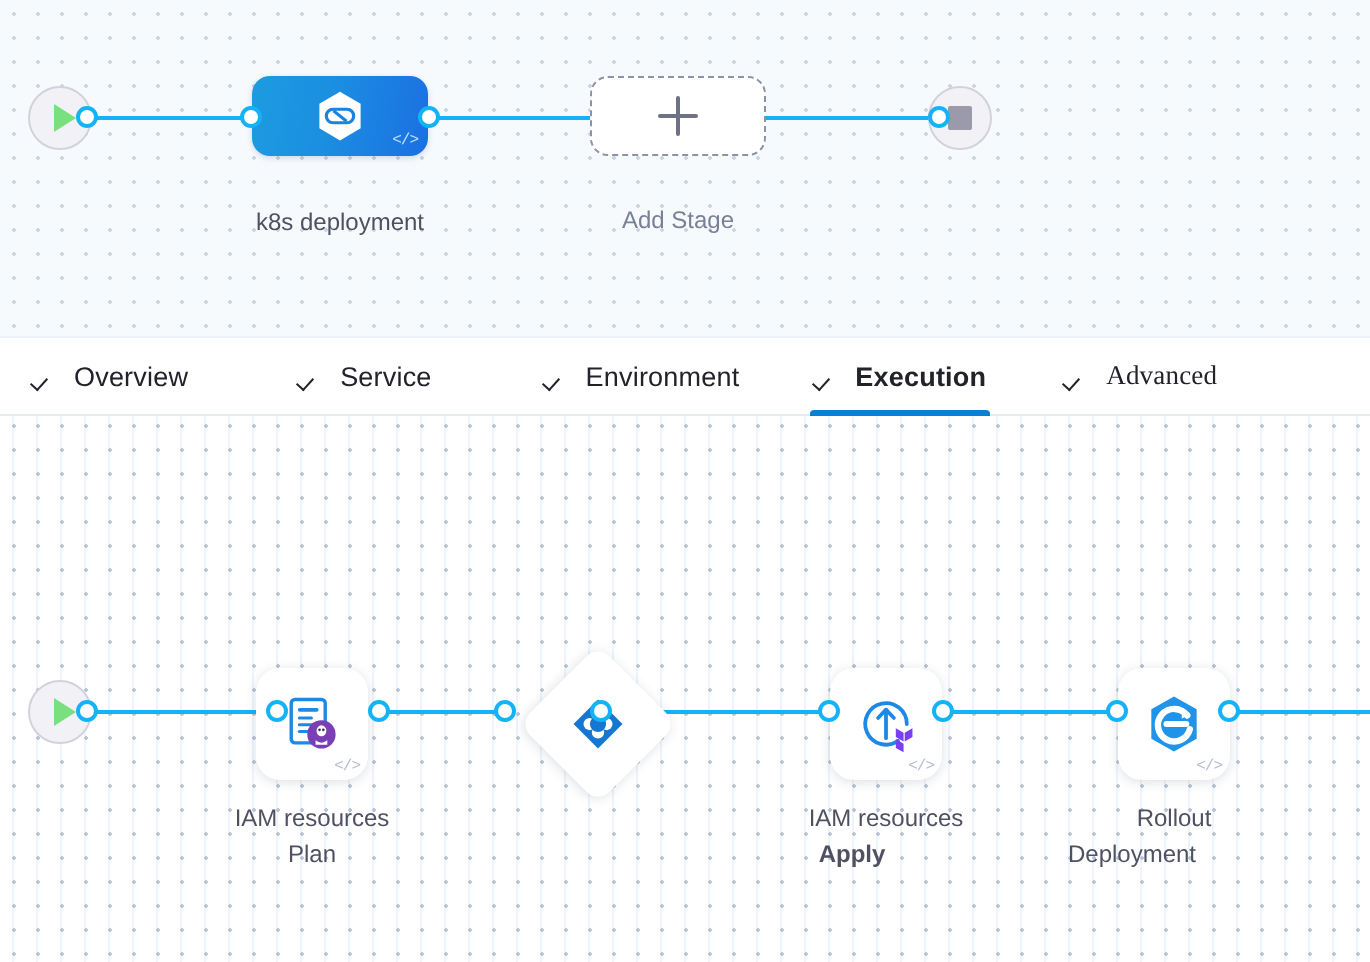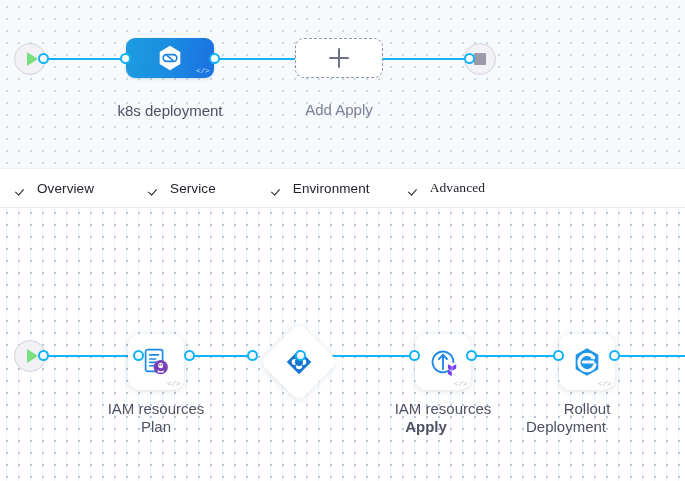--- a/index.html
+++ b/index.html
@@ -69,21 +69,21 @@
     display:flex;align-items:center;justify-content:center;
   }
   .play-tri{
     width:0;height:0;border-left:11px solid #7ae07f;
     border-top:7px solid transparent;border-bottom:7px solid transparent;
     margin-left:4px;
   }
   .stop-sq{width:12px;height:12px;background:#9a9aab;border-radius:1px;}
 
   .nodelabel{
-    position:absolute;text-align:center;font-size:15px;line-height:18px;
+    position:absolute;text-align:center;font-size:12px;line-height:18px;
     color:#4f5162;z-index:5;
   }
   .codebadge{
     position:absolute;right:4px;bottom:2px;font-size:8px;line-height:8px;
     color:#b6bdcb;font-family:"Liberation Mono",monospace;letter-spacing:-.5px;
   }
 
   
   .stage-node{
     position:absolute;width:88px;height:40px;border-radius:9px;
@@ -146,40 +146,44 @@
       </svg>
       <span class="codebadge">&lt;/&gt;</span>
     </div>
     <div class="port" style="left:120px;top:53px;"></div>
     <div class="port" style="left:209px;top:53px;"></div>
     <div class="nodelabel" style="left:86px;top:102px;width:168px;">k8s deployment</div>
 
     <div class="add-stage" style="left:295px;top:38px;">
       <span class="plus"></span>
     </div>
-    <div class="nodelabel" style="left:255px;top:101px;width:168px;color:#7a8096;">Add Apply</div>
+    <div class="nodelabel" style="left:255px;top:101px;width:168px;color:#7a8096;">Add Stage</div>
 
     <div class="port" style="left:464px;top:53px;"></div>
     <div class="endcap" style="left:464px;top:43px;">
       <div class="stop-sq"></div>
     </div>
   </div>
 
   <div class="tabbar">
     <div class="tab" style="margin-left:14px;">
       <span class="tick"></span>
       <span class="tlabel">Overview</span>
     </div>
     <div class="tab" style="margin-left:51px;">
       <span class="tick"></span>
       <span class="tlabel">Service</span>
     </div>
     <div class="tab" style="margin-left:52px;">
       <span class="tick"></span>
       <span class="tlabel">Environment</span>
+    </div>
+    <div class="tab active" style="margin-left:33px;">
+      <span class="tick"></span>
+      <span class="tlabel">Execution</span>
     </div>
     <div class="tab" style="margin-left:35px;font-family:Liberation Serif, serif;">
       <span class="tick"></span>
       <span class="tlabel">Advanced</span>
     </div>
   </div>
 
   <div class="canvas canvas-steps">
 
     <div class="wire" style="left:38px;top:149px;width:100px;"></div>

